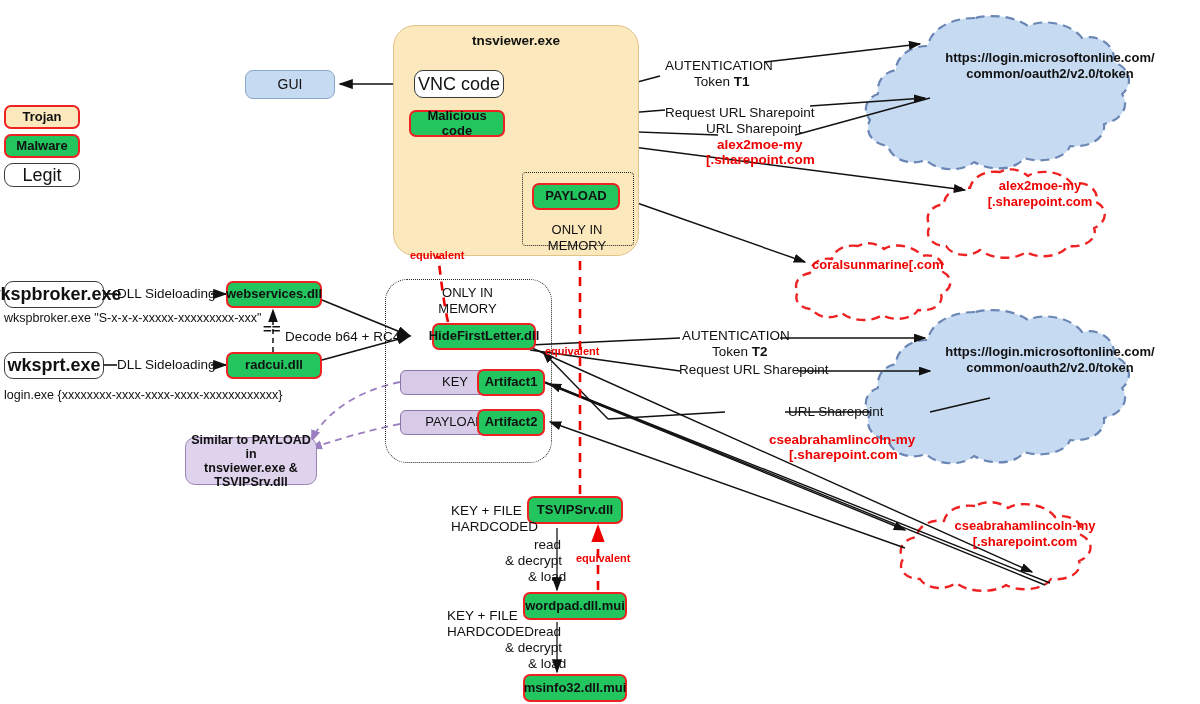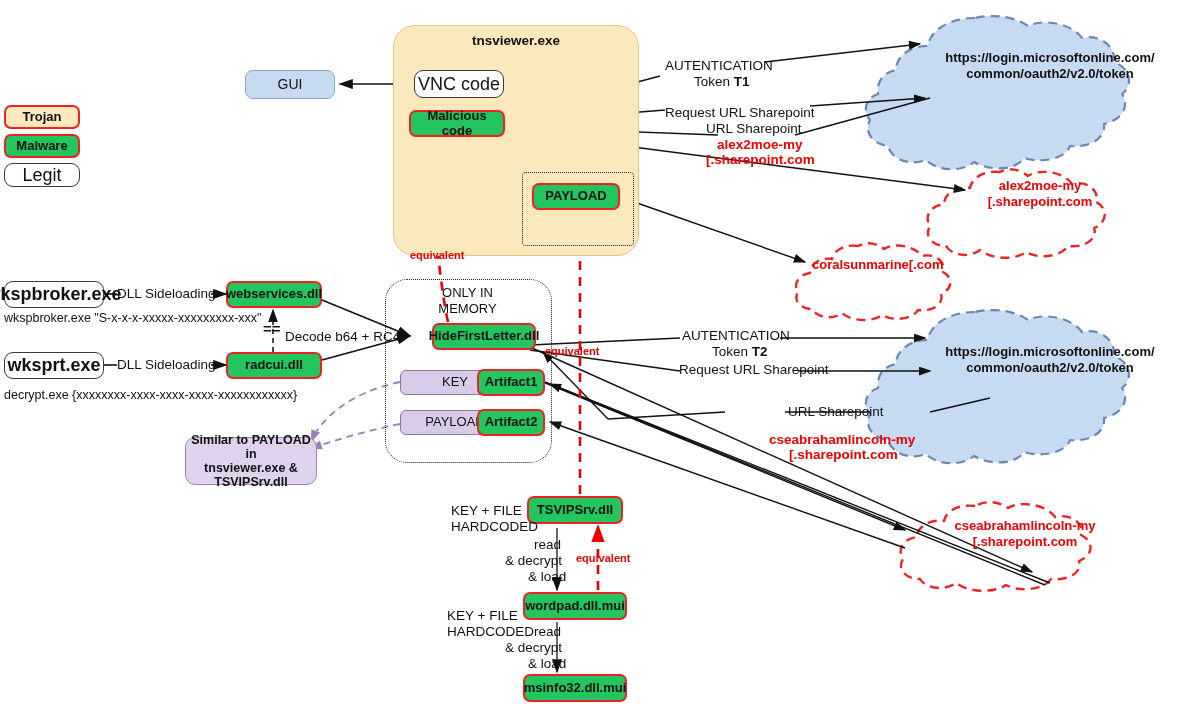--- a/index.html
+++ b/index.html
@@ -171,28 +171,29 @@
   <div class="dotted-box" style="position:absolute;left:522px;top:172px;width:110px;height:72px;"></div>
 
   <div class="node trojan" style="left:4px;top:105px;width:76px;height:24px;">Trojan</div>
   <div class="node malware" style="left:4px;top:134px;width:76px;height:24px;">Malware</div>
   <div class="node legit" style="left:4px;top:163px;width:76px;height:24px;">Legit</div>
 
   <div class="node gui" style="left:245px;top:70px;width:90px;height:29px;">GUI</div>
   <div class="node legit" style="left:414px;top:70px;width:90px;height:28px;">VNC code</div>
   <div class="node malware" style="left:409px;top:110px;width:96px;height:27px;">Malicious code</div>
   <div class="node malware" style="left:532px;top:183px;width:88px;height:27px;">PAYLOAD</div>
+  <div class="mem" style="left:522px;top:222px;width:110px;">ONLY IN MEMORY</div>
 
   <div class="node legit" style="left:4px;top:281px;width:100px;height:27px;font-weight:bold;">wkspbroker.exe</div>
   <div class="node legit" style="left:4px;top:352px;width:100px;height:27px;font-weight:bold;">wksprt.exe</div>
   <div class="node malware" style="left:226px;top:281px;width:96px;height:27px;">webservices.dll</div>
   <div class="node malware" style="left:226px;top:352px;width:96px;height:27px;">radcui.dll</div>
 
   <div class="lbl-small" style="left:4px;top:311px;">wkspbroker.exe "S-x-x-x-xxxxx-xxxxxxxxx-xxx"</div>
-  <div class="lbl-small" style="left:4px;top:388px;">decrypt.exe  {xxxxxxxx-xxxx-xxxx-xxxx-xxxxxxxxxxxx}</div>
+  <div class="lbl-small" style="left:4px;top:388px;">login.exe  {xxxxxxxx-xxxx-xxxx-xxxx-xxxxxxxxxxxx}</div>
 
   <div class="lbl" style="left:117px;top:286px;">DLL Sideloading</div>
   <div class="lbl" style="left:117px;top:357px;">DLL Sideloading</div>
   <div class="lbl" style="left:263px;top:320px;font-weight:bold;font-size:15px;">==</div>
   <div class="lbl" style="left:285px;top:329px;">Decode b64 + RC4</div>
 
   <div class="dotted-round" style="position:absolute;left:385px;top:279px;width:165px;height:182px;"></div>
   <div class="mem" style="left:385px;top:285px;width:165px;">ONLY IN</div>
   <div class="mem" style="left:385px;top:301px;width:165px;">MEMORY</div>
 

